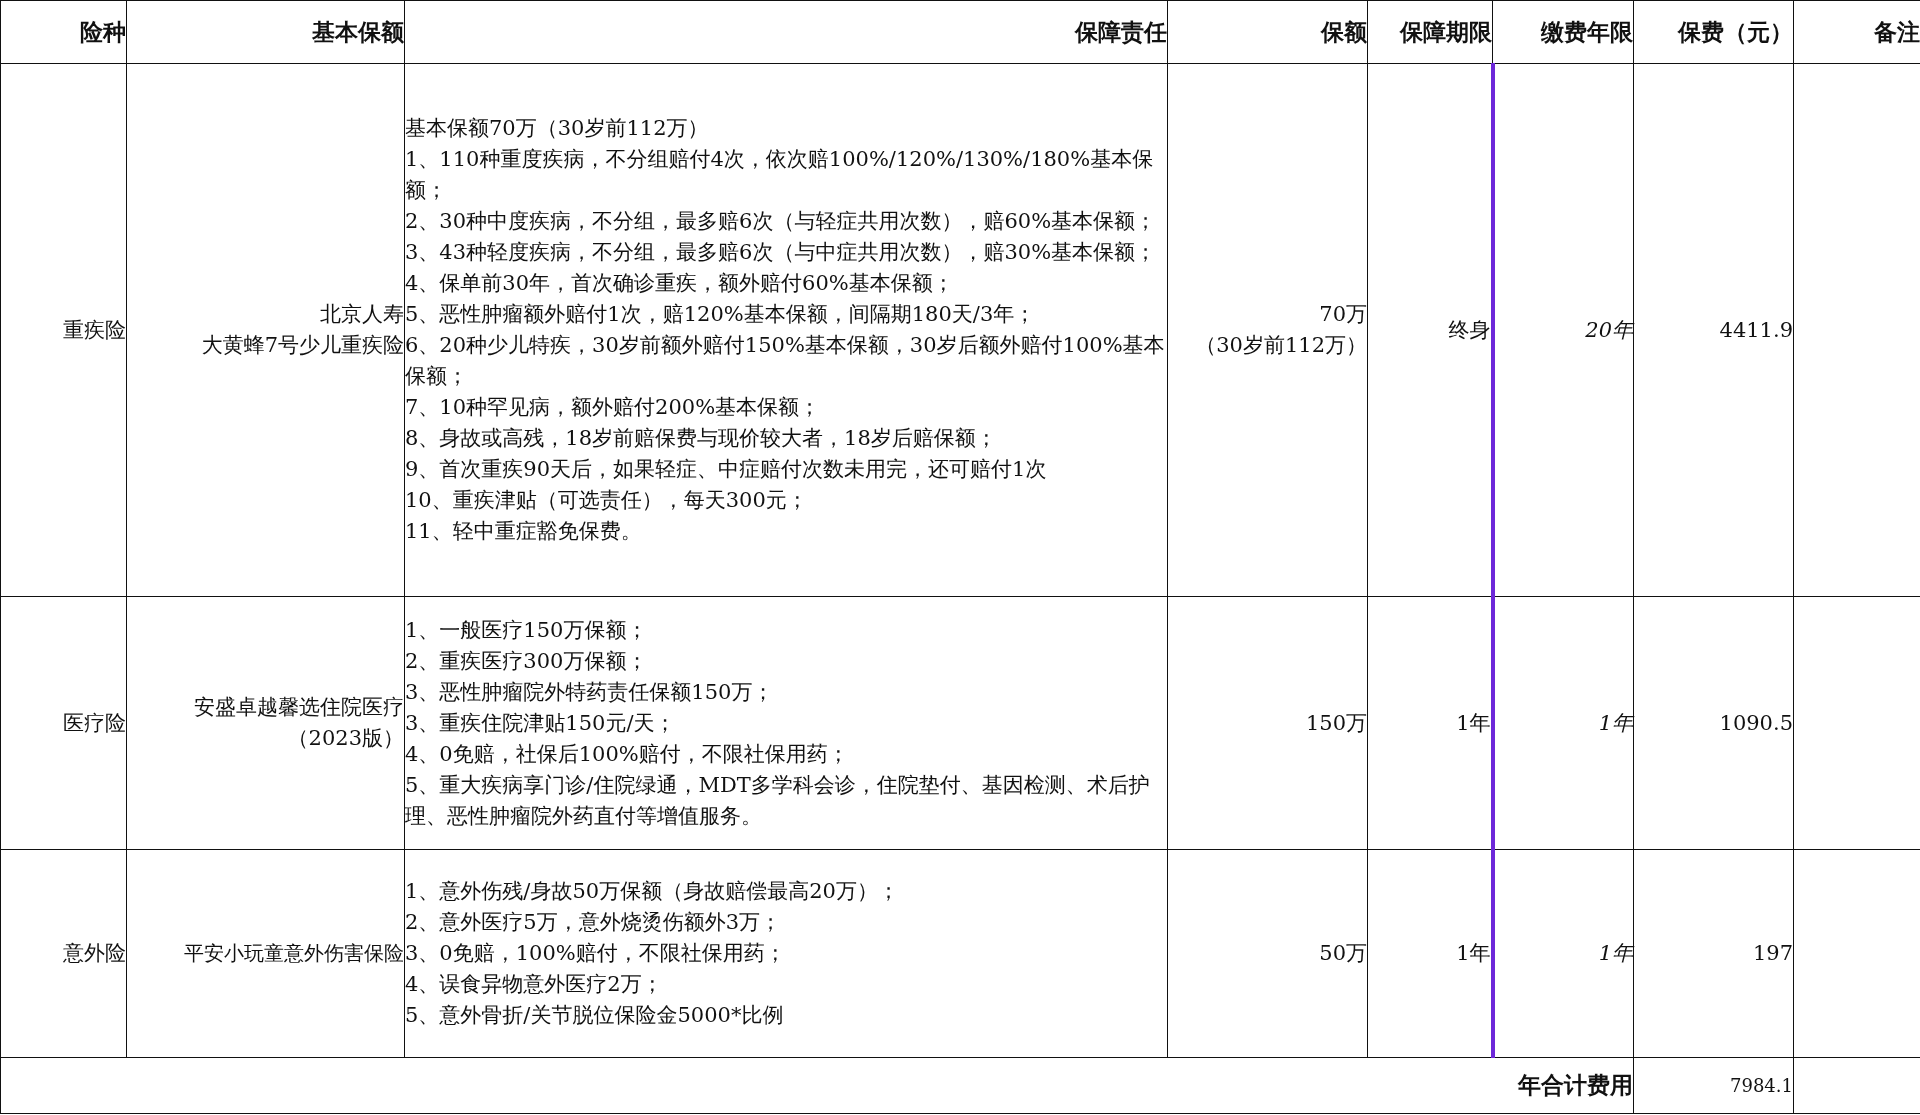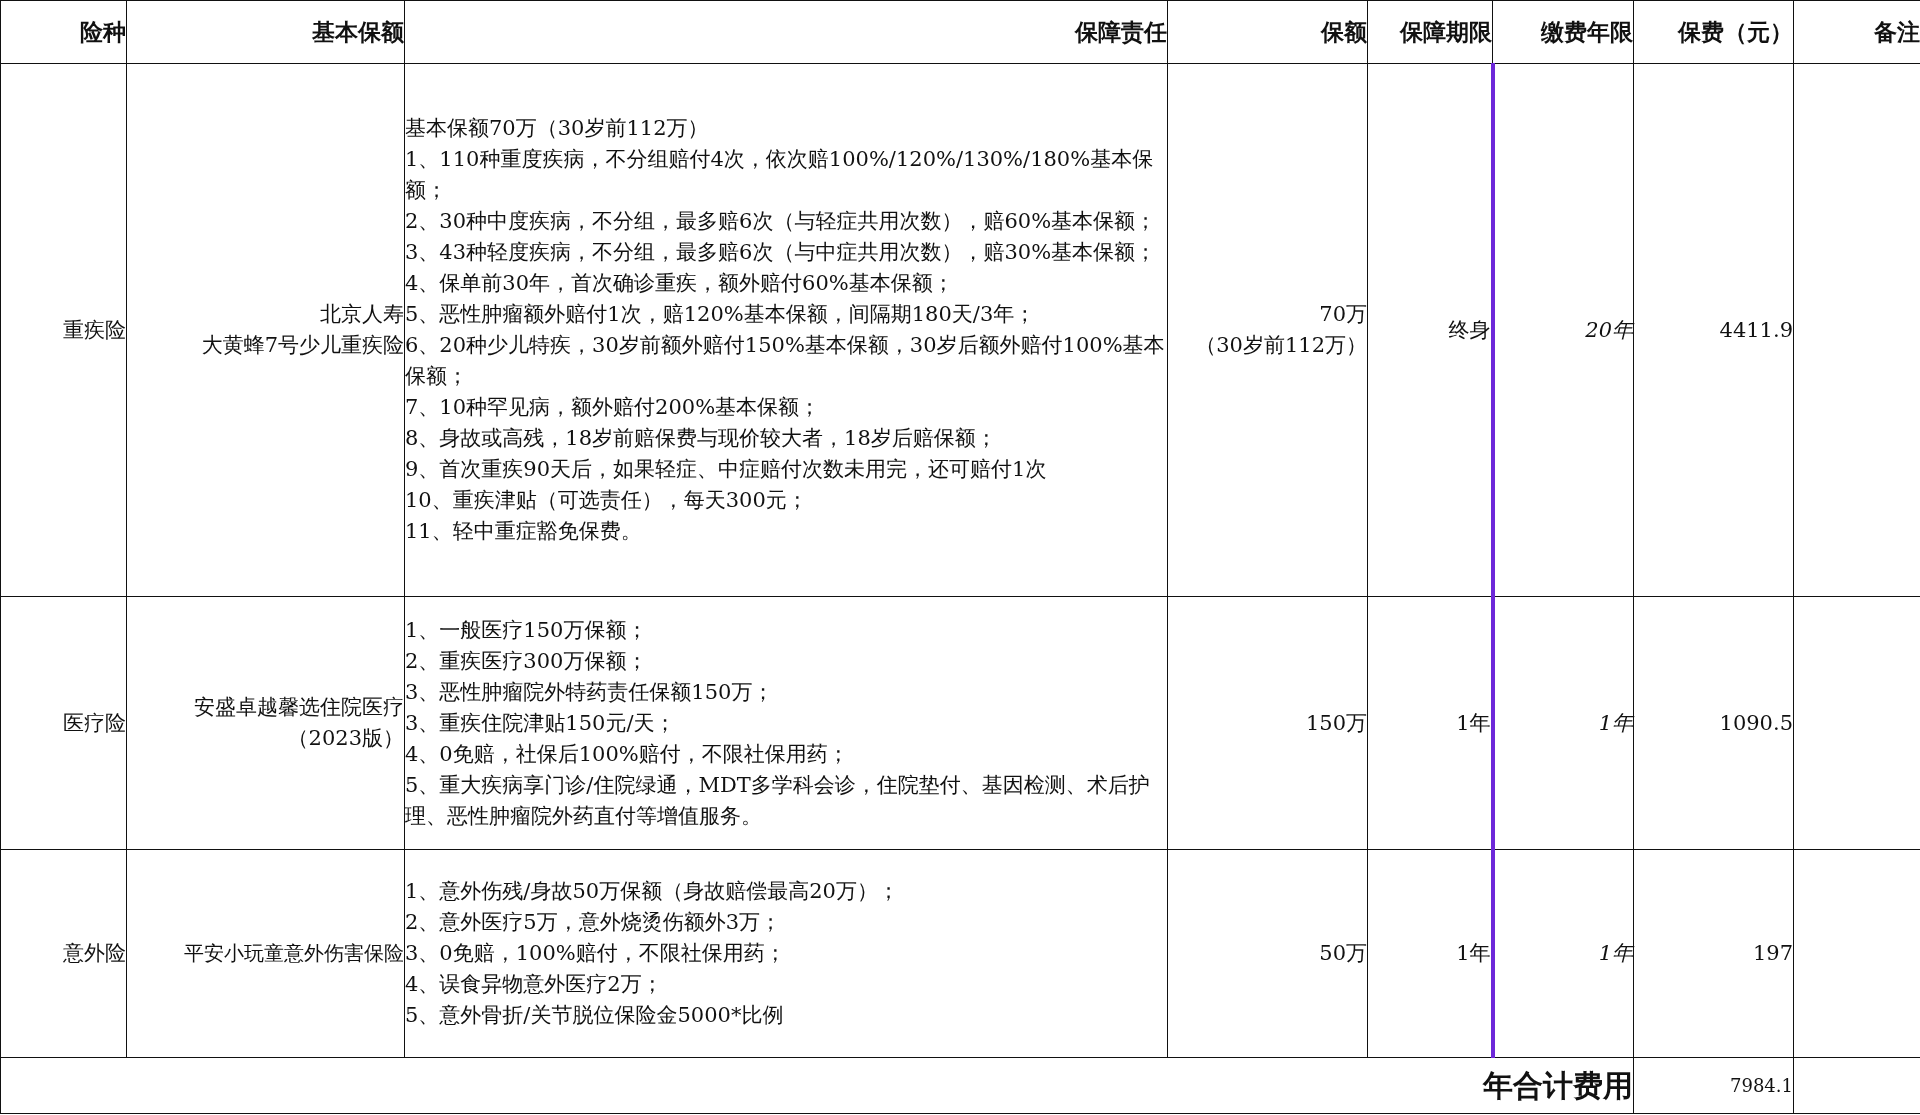--- a/index.html
+++ b/index.html
@@ -3,21 +3,21 @@
 <meta charset="utf-8">
 <style>
   html,body{margin:0;padding:0;background:#fff;}
   body{width:1920px;height:1115px;overflow:hidden;font-family:"DejaVu Serif","Liberation Serif",serif;color:#111;}
   table{border-collapse:collapse;table-layout:fixed;width:1920px;position:absolute;left:0;top:0;}
   td,th{border:1.5px solid #111;padding:0;vertical-align:middle;text-align:right;font-size:21px;line-height:31px;}
   th{font-family:"DejaVu Sans","Liberation Sans",sans-serif;font-weight:bold;font-size:23px;height:62px;}
   td.thin-left{border-left:4px solid #6d28d9;font-style:italic;}
   td.duty{text-align:left;}
   .duty-line{display:block;white-space:pre-wrap;}
-  .total-label{font-family:"DejaVu Sans","Liberation Sans",sans-serif;font-weight:bold;font-size:30px;}
+  .total-label{font-family:"DejaVu Sans","Liberation Sans",sans-serif;font-weight:bold;font-size:23px;}
   .total-value{font-weight:normal;font-size:18px;}
   .multiline span{display:block;}
 </style>
 </head>
 <body>
 
 <table>
   <colgroup>
     <col style="width:126px">
       <col style="width:278px">

